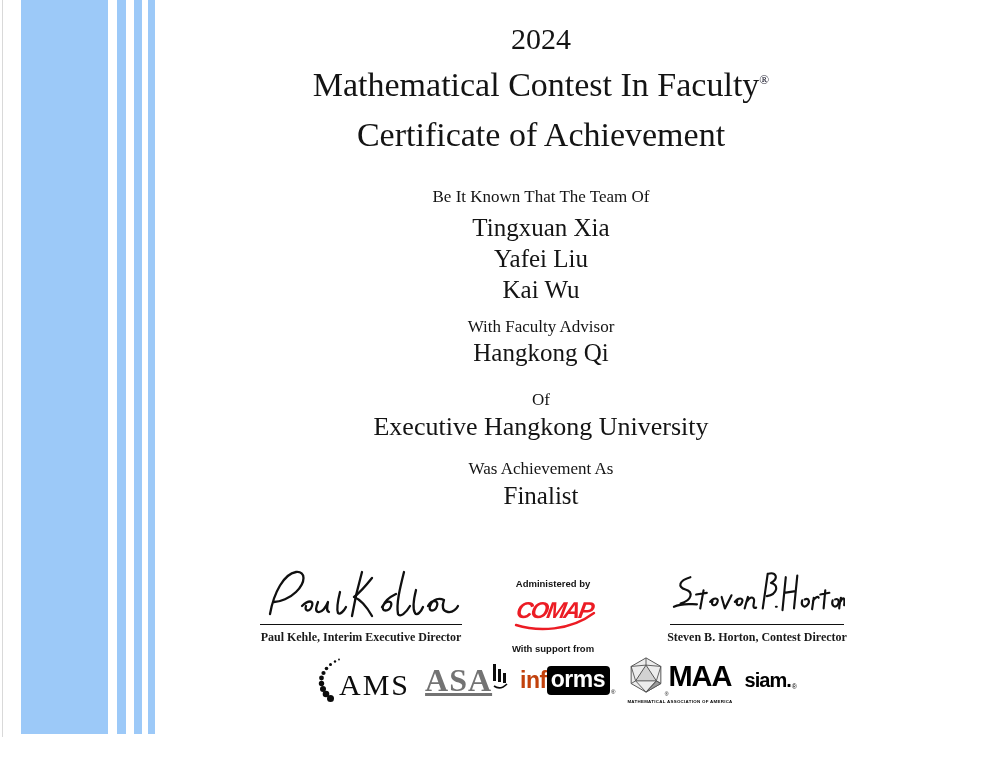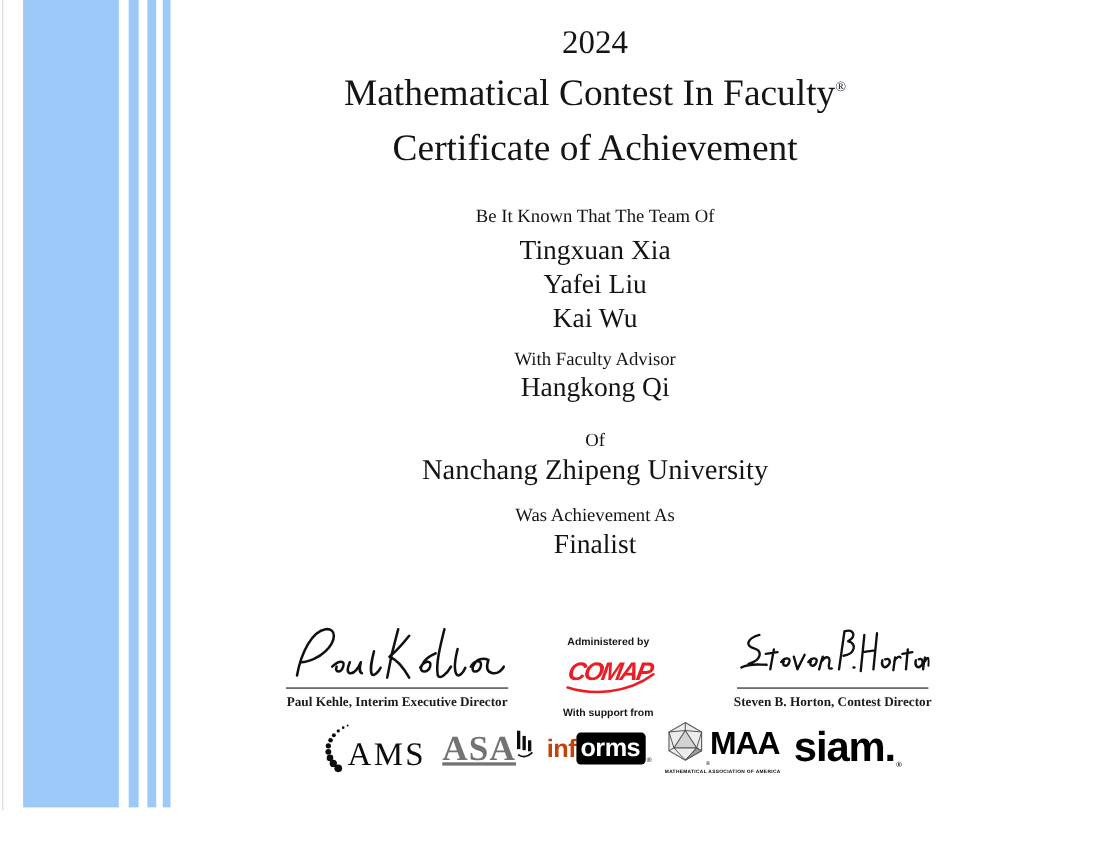--- a/index.html
+++ b/index.html
@@ -32,21 +32,21 @@
                padding:2px 5px 4px 4px;border-radius:4px;line-height:1;}
   .reg-tiny{font-family:"Liberation Sans",sans-serif;font-size:6px;color:#000;
             align-self:flex-end;margin-left:1px;}
   .maa-block{display:flex;flex-direction:column;align-items:center;}
   .maa-row{display:flex;align-items:center;gap:4px;}
   .maa-text{font-family:"Liberation Sans",sans-serif;font-weight:800;font-size:29px;
             letter-spacing:-1px;color:#000;line-height:.9;}
   .maa-caption{font-family:"Liberation Sans",sans-serif;font-weight:700;font-size:4.4px;
                letter-spacing:.3px;color:#000;margin-top:2px;white-space:nowrap;}
   .siam-wrap{display:flex;}
-  .siam-text{font-family:"Liberation Sans",sans-serif;font-weight:800;font-size:38px;
+  .siam-text{font-family:"Liberation Sans",sans-serif;font-weight:800;font-size:20px;
              letter-spacing:-1px;color:#000;line-height:1;text-align:right;}
   .icon-rel{position:relative;display:inline-block;}
   .reg-abs{position:absolute;right:-4px;bottom:0;font-size:5px;
            font-family:"Liberation Sans",sans-serif;color:#000;}
   sup.title-reg{font-size:13px;vertical-align:super;color:#223;}
 </style>
 </head>
 <body>
 
 <div class="page-edge"></div>
@@ -62,21 +62,21 @@
 
 <div class="line" style="top:187px;font-size:17px;">Be It Known That The Team Of</div>
 <div class="line" style="top:214px;font-size:25px;font-family:Liberation Serif, serif;">Tingxuan Xia</div>
 <div class="line" style="top:245px;font-size:25px;">Yafei Liu</div>
 <div class="line" style="top:276px;font-size:25px;">Kai Wu</div>
 
 <div class="line" style="top:317px;font-size:17px;">With Faculty Advisor</div>
 <div class="line" style="top:339px;font-size:25px;">Hangkong Qi</div>
 
 <div class="line" style="top:390px;font-size:17px;">Of</div>
-<div class="line" style="top:412px;font-size:26px;">Nanchang Zhipeng University</div>
+<div class="line" style="top:412px;font-size:26px;">Executive Hangkong University</div>
 
 <div class="line" style="top:459px;font-size:17px;">Was Achievement As</div>
 <div class="line" style="top:482px;font-size:25px;">Finalist</div>
 
 <div class="sigblock" style="left:256px;top:566px;width:210px;">
   <svg width="198" height="54" viewBox="0 0 198 54">
     <g fill="none" stroke="#101010" stroke-width="2.3" stroke-linecap="round" stroke-linejoin="round">
       <path d="M8,48 C12,26 22,8 34,6 C44,5 44,16 34,26 C28,32 18,36 12,36"></path>
       <path d="M40,40 C46,34 52,34 50,40 C48,46 42,46 44,40"></path>
       <path d="M56,36 C54,41 53,45 56,46 C60,47 64,41 66,36 C65,41 64,45 67,46"></path>

